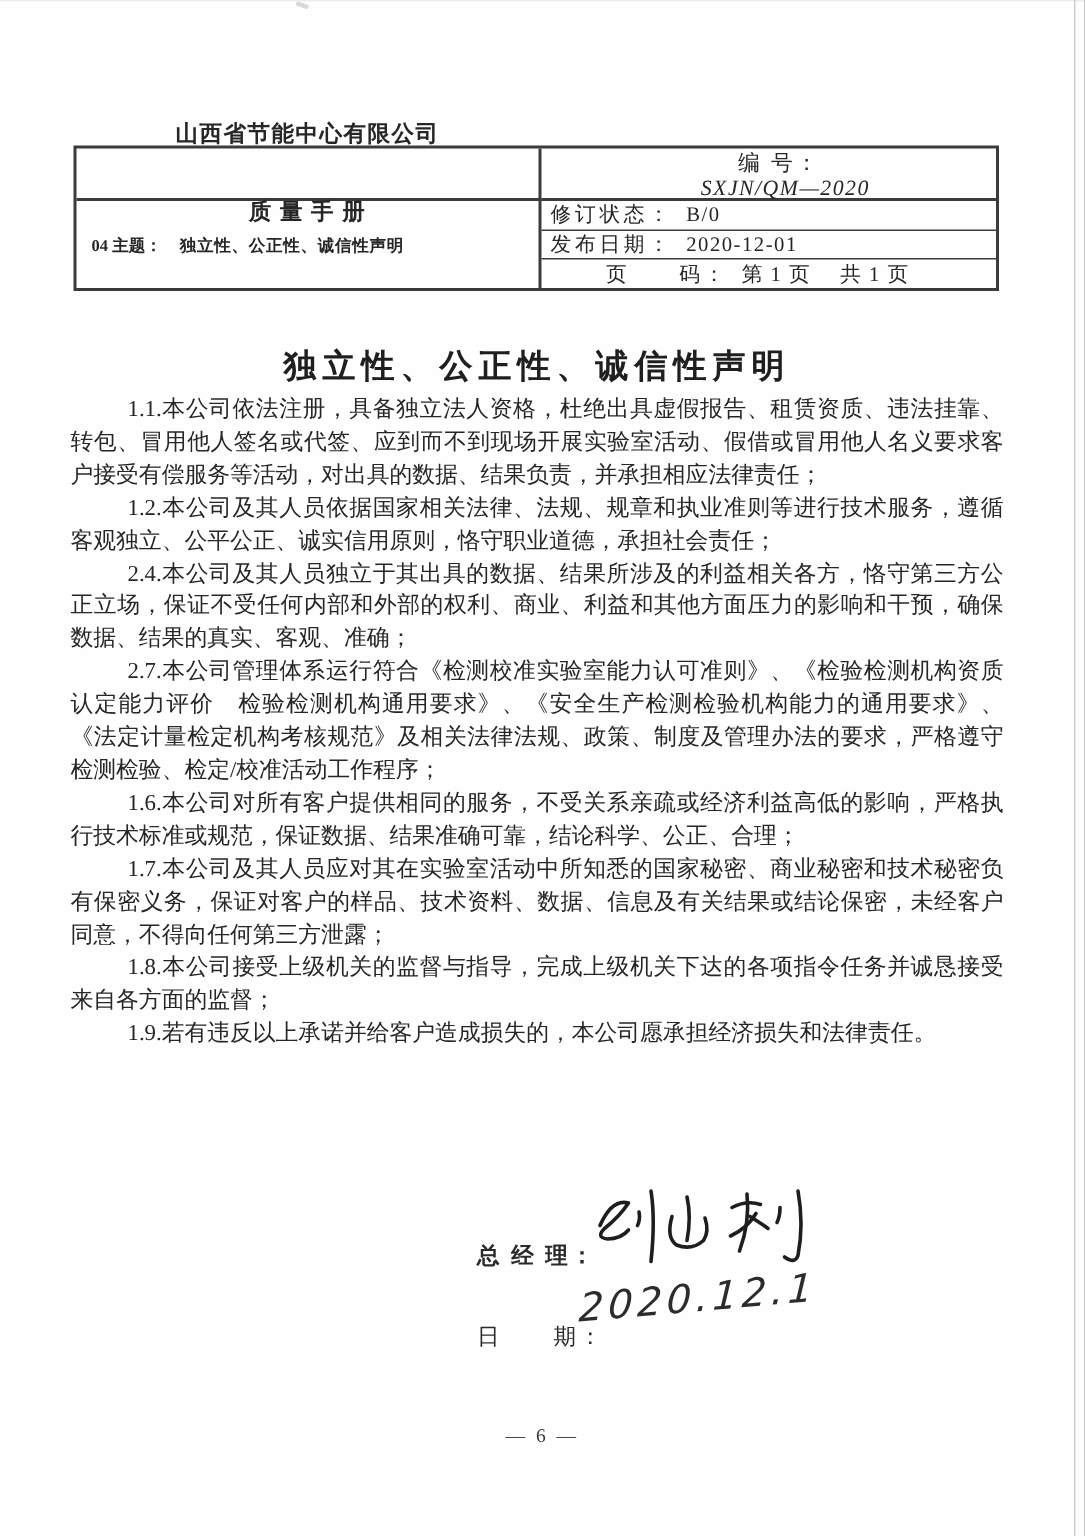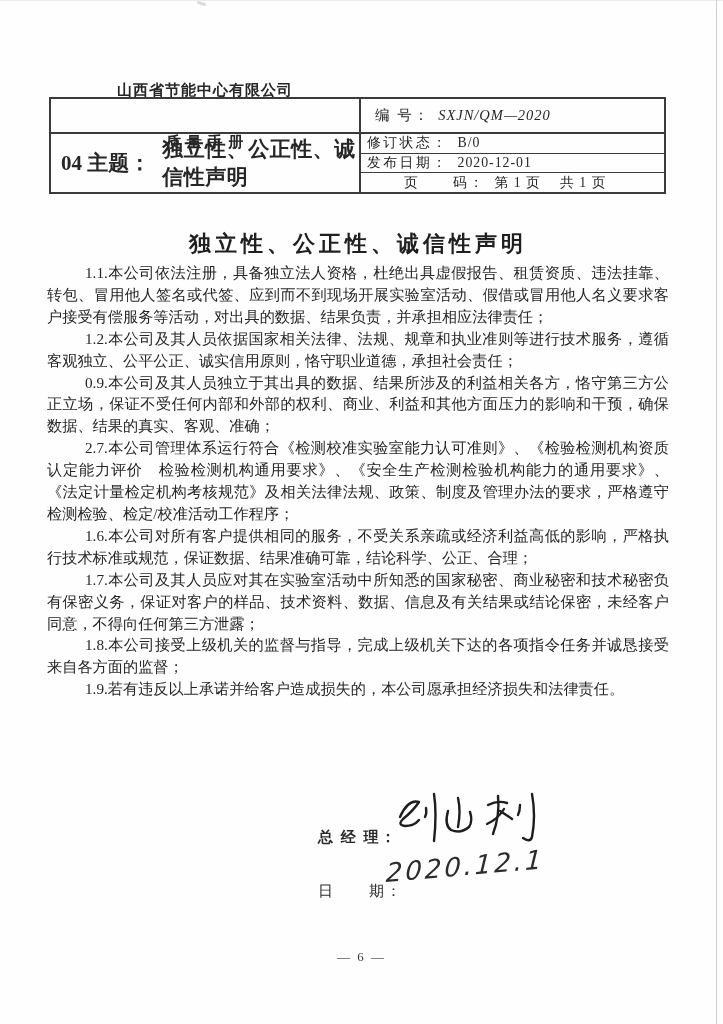--- a/index.html
+++ b/index.html
@@ -30,28 +30,29 @@
     grid-column:1;grid-row:1;
     border-right:2px solid #3b3b3b;border-bottom:2px solid #3b3b3b;
     display:flex;flex-direction:column;justify-content:center;align-items:center;
     font-weight:bold;font-size:15px;line-height:16px;letter-spacing:1px;gap:36px;
   }
   .cell-docno{
     grid-column:2;grid-row:1;
     border-bottom:2px solid #3b3b3b;
     display:flex;align-items:center;padding-left:14px;
     font-size:14.5px;
+    flex-direction:column;
   }
   .docno-label{letter-spacing:2px;}
   .docno-value{font-style:italic;margin-left:8px;letter-spacing:1px;}
   .cell-topic{
     grid-column:1;grid-row:2;
     border-right:2px solid #3b3b3b;
     display:flex;align-items:center;padding-left:10px;
-    font-weight:bold;font-size:21px;
+    font-weight:bold;font-size:11px;
   }
   .topic-label{white-space:pre;}
   .topic-text{margin-left:12px;letter-spacing:0.5px;}
   .cell-meta{
     grid-column:2;grid-row:2;
     display:flex;flex-direction:column;
   }
   .meta-row{
     box-sizing:border-box;flex:1;
     display:flex;align-items:center;padding-left:6px;
@@ -132,21 +133,21 @@
         <span class="meta-value">第 1 页　 共 1 页</span>
       </div>
     </div>
   </div>
 
   <h1 class="doc-title">独立性、公正性、诚信性声明</h1>
 
   <div class="doc-body">
       <p>1.1.本公司依法注册，具备独立法人资格，杜绝出具虚假报告、租赁资质、违法挂靠、转包、冒用他人签名或代签、应到而不到现场开展实验室活动、假借或冒用他人名义要求客户接受有偿服务等活动，对出具的数据、结果负责，并承担相应法律责任；</p>
       <p>1.2.本公司及其人员依据国家相关法律、法规、规章和执业准则等进行技术服务，遵循客观独立、公平公正、诚实信用原则，恪守职业道德，承担社会责任；</p>
-      <p>0.9.本公司及其人员独立于其出具的数据、结果所涉及的利益相关各方，恪守第三方公正立场，保证不受任何内部和外部的权利、商业、利益和其他方面压力的影响和干预，确保数据、结果的真实、客观、准确；</p>
+      <p>2.4.本公司及其人员独立于其出具的数据、结果所涉及的利益相关各方，恪守第三方公正立场，保证不受任何内部和外部的权利、商业、利益和其他方面压力的影响和干预，确保数据、结果的真实、客观、准确；</p>
       <p>2.7.本公司管理体系运行符合《检测校准实验室能力认可准则》、《检验检测机构资质认定能力评价　检验检测机构通用要求》、《安全生产检测检验机构能力的通用要求》、《法定计量检定机构考核规范》及相关法律法规、政策、制度及管理办法的要求，严格遵守检测检验、检定/校准活动工作程序；</p>
       <p>1.6.本公司对所有客户提供相同的服务，不受关系亲疏或经济利益高低的影响，严格执行技术标准或规范，保证数据、结果准确可靠，结论科学、公正、合理；</p>
       <p>1.7.本公司及其人员应对其在实验室活动中所知悉的国家秘密、商业秘密和技术秘密负有保密义务，保证对客户的样品、技术资料、数据、信息及有关结果或结论保密，未经客户同意，不得向任何第三方泄露；</p>
       <p>1.8.本公司接受上级机关的监督与指导，完成上级机关下达的各项指令任务并诚恳接受来自各方面的监督；</p>
       <p>1.9.若有违反以上承诺并给客户造成损失的，本公司愿承担经济损失和法律责任。</p>
     </div>
 
   <div class="sig-label manager">总 经 理：</div>
 
   <svg class="sig-svg" viewBox="0 0 160 66" fill="none" stroke="#1e1e1e" stroke-width="2.4" stroke-linecap="round" stroke-linejoin="round" aria-label="刘出利">

